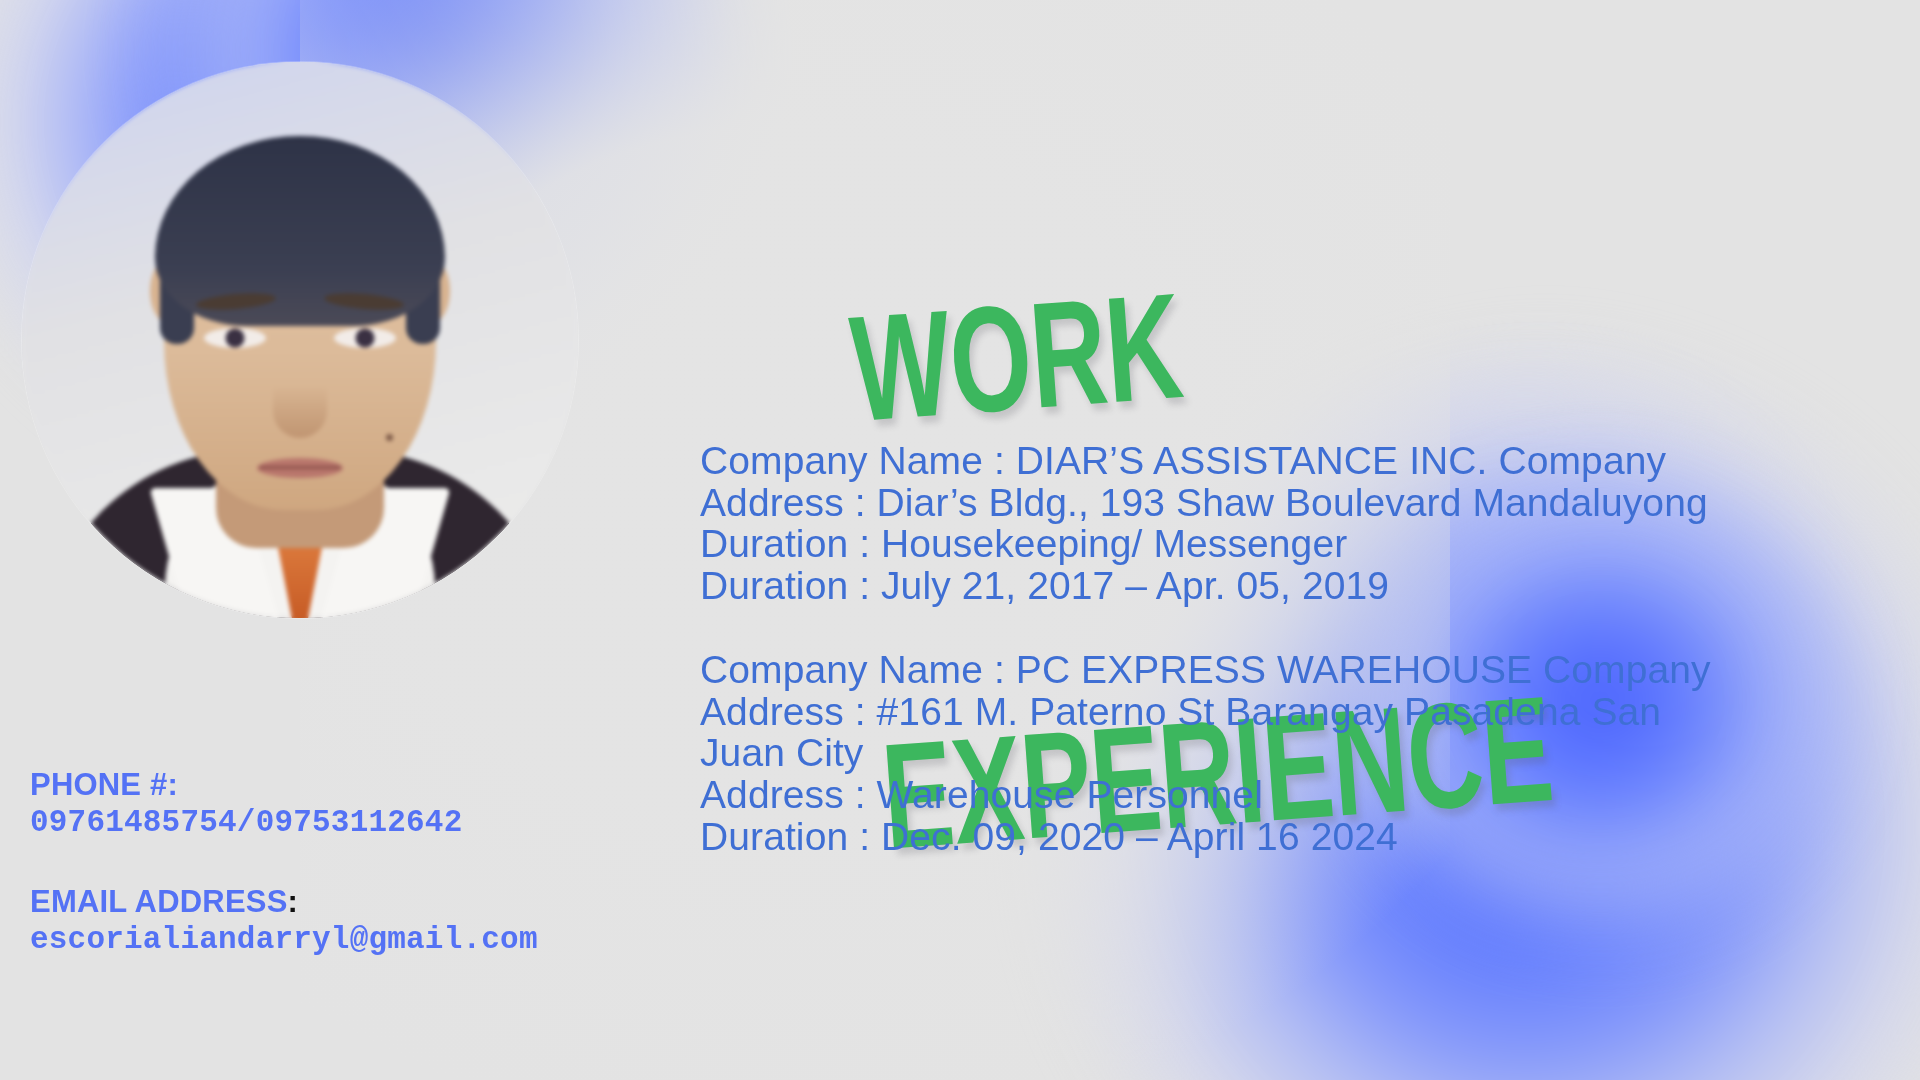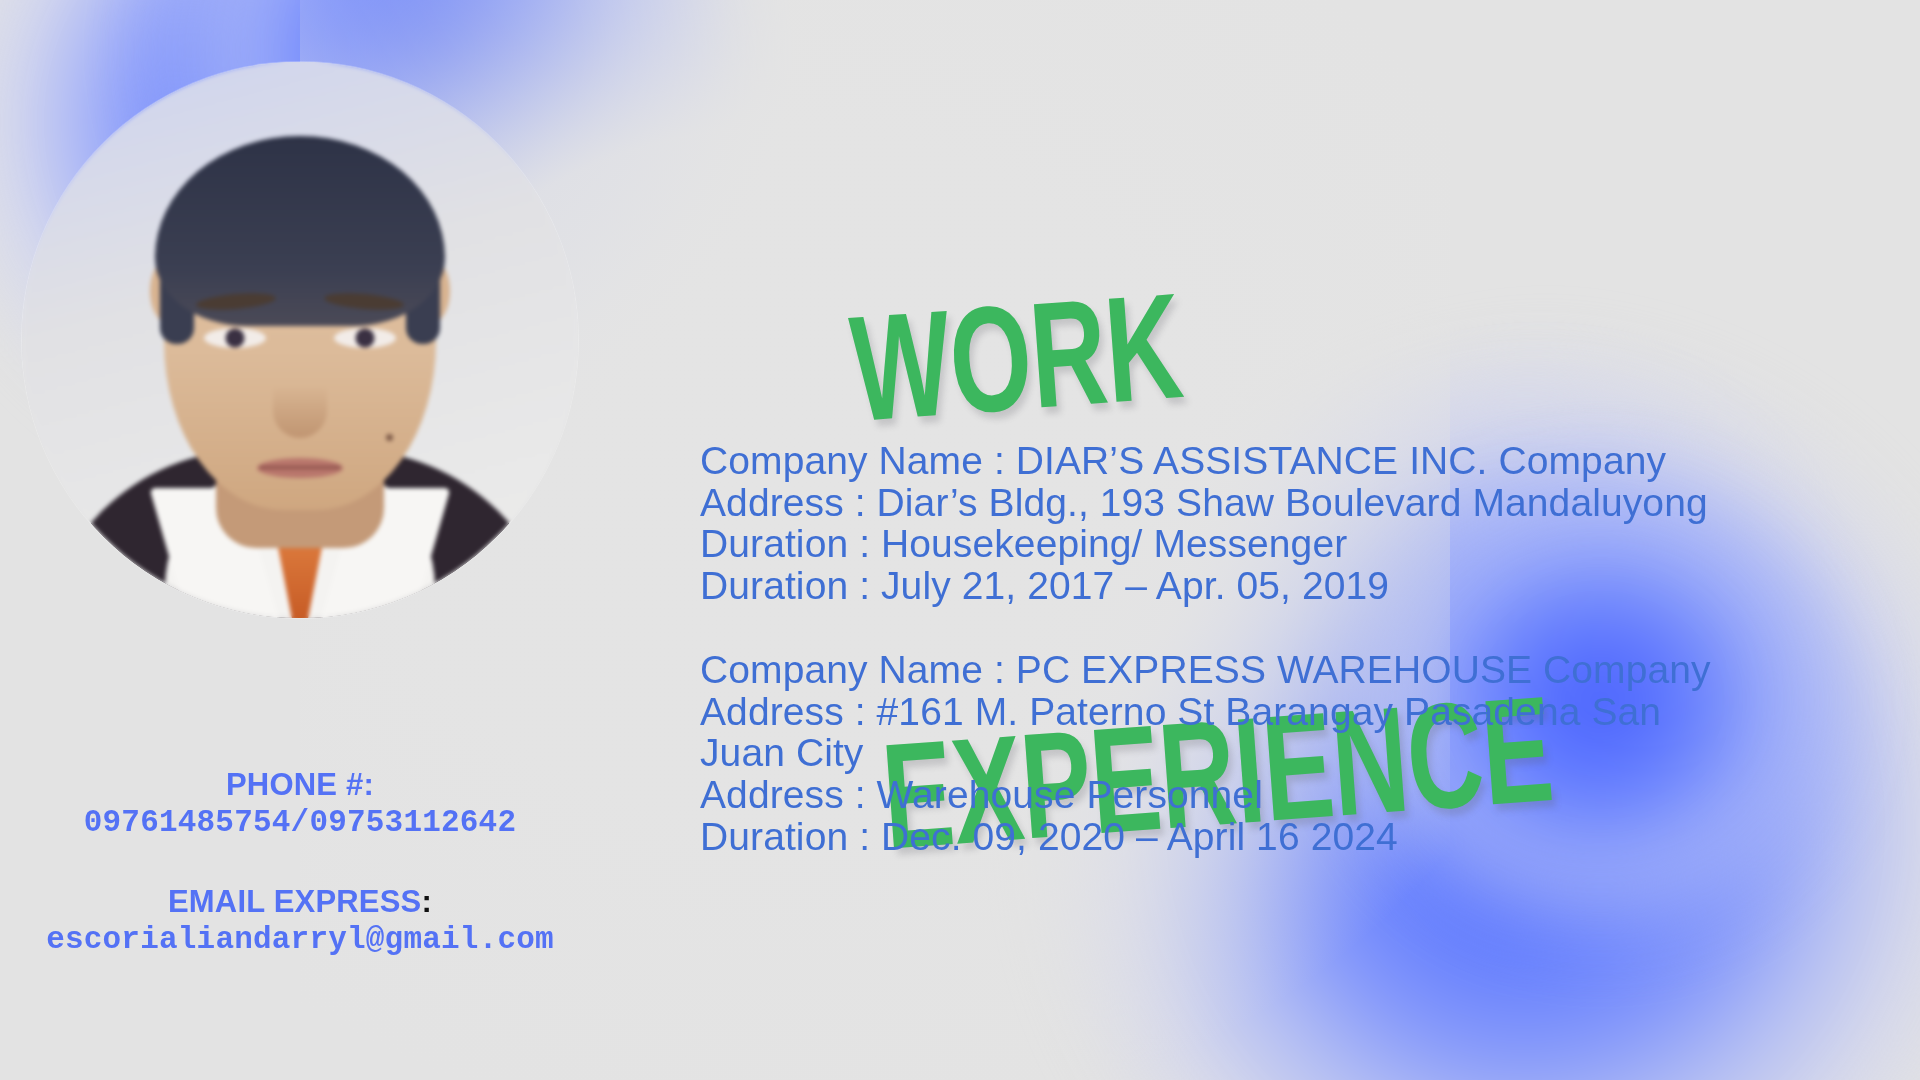--- a/index.html
+++ b/index.html
@@ -311,21 +311,20 @@
                 rgba(168,181,247,.22) 58%, rgba(255,255,255,0) 82%);
     pointer-events: none;
   }
 
   
   .contact {
     position: absolute;
     left: 30px;
     top: 766px;
     width: 540px;
-    text-align: center;
     color: #5472f5;
     font-weight: bold;
     font-size: 31px;
     line-height: 1.24;
     letter-spacing: .2px;
   }
   .contact .group + .group { margin-top: 40px; }
   .contact .label { display: inline; }
   .contact .colon-dark { color: #111111; }
   .contact .value { display: block; font-family: Liberation Mono, monospace; }
@@ -414,21 +413,21 @@
       <div class="photo-tint"></div>
     </div>
   </div>
 
   <div class="contact">
     <div class="group">
       <div><span class="label">PHONE #</span><span class="label">:</span></div>
       <span class="value">09761485754/09753112642</span>
     </div>
     <div class="group">
-      <div><span class="label">EMAIL EXPRESS</span><span class="label colon-dark">:</span></div>
+      <div><span class="label">EMAIL ADDRESS</span><span class="label colon-dark">:</span></div>
       <span class="value">escorialiandarryl@gmail.com</span>
     </div>
   </div>
 
   <div class="heading">
     <span class="ln ln1">WORK</span>
     <span class="ln ln2">EXPERIENCE</span>
   </div>
 
   <div class="body-col">

